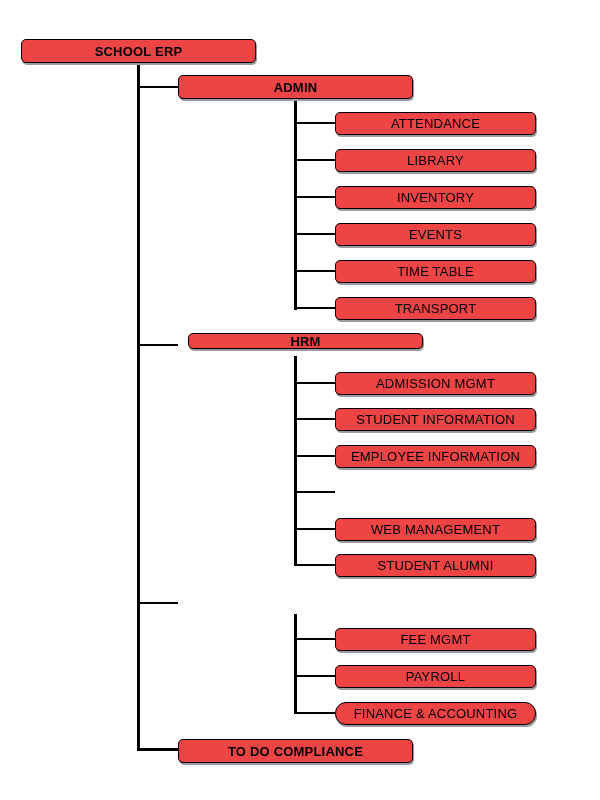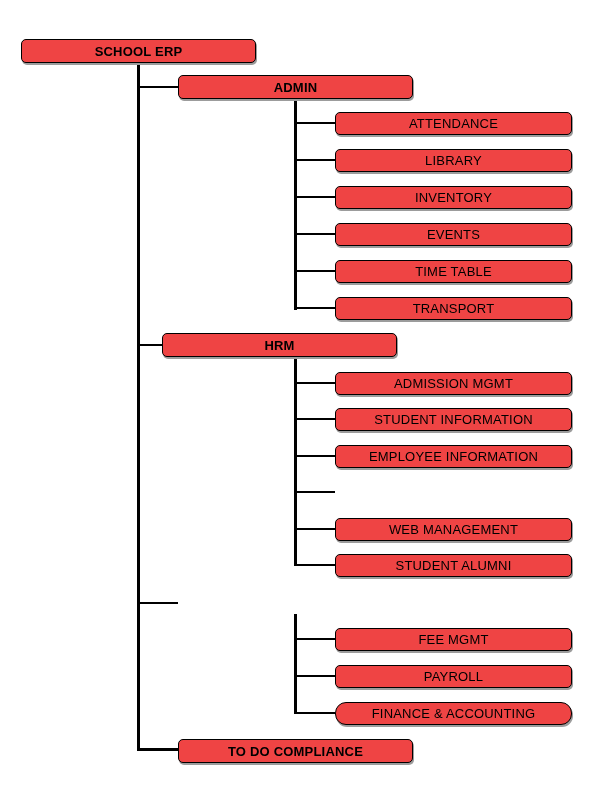--- a/index.html
+++ b/index.html
@@ -36,25 +36,25 @@
   }
   .line {
     position: absolute;
     background: #000000;
     z-index: 1;
   }
   
   .pos-root      { left: 21px;  top: 39px;  width: 235px; height: 24px; }
   
   .pos-admin     { left: 178px; top: 75px;  width: 235px; height: 24px; }
-  .pos-hrm       { left: 162px; top: 333px; width: 235px; height: 24px; }
+  .pos-hrm       { left: 188px; top: 333px; width: 235px; height: 16px; }
   .pos-finance   { left: 178px; top: 591px; width: 235px; height: 24px; }
   .pos-todo      { left: 178px; top: 739px; width: 235px; height: 24px; }
   
-  .leaf          { left: 335px; width: 237px; height: 23px; }
+  .leaf          { left: 335px; width: 201px; height: 23px; }
   
   .pos-a0 { top: 112px; } .pos-a1 { top: 149px; } .pos-a2 { top: 186px; }
   .pos-a3 { top: 223px; align-items: center; } .pos-a4 { top: 260px; } .pos-a5 { top: 297px; }
   
   .pos-h0 { top: 372px; } .pos-h1 { top: 408px; } .pos-h2 { top: 445px; }
   .pos-h3 { top: 481px; } .pos-h4 { top: 518px; } .pos-h5 { top: 554px; }
   
   .pos-f0 { top: 628px; } .pos-f1 { top: 665px; } .pos-f2 { top: 702px; border-radius: 11px; }
   
   .trunk-v        { left: 137px; top: 62px;  width: 3px;  height: 689px; }

